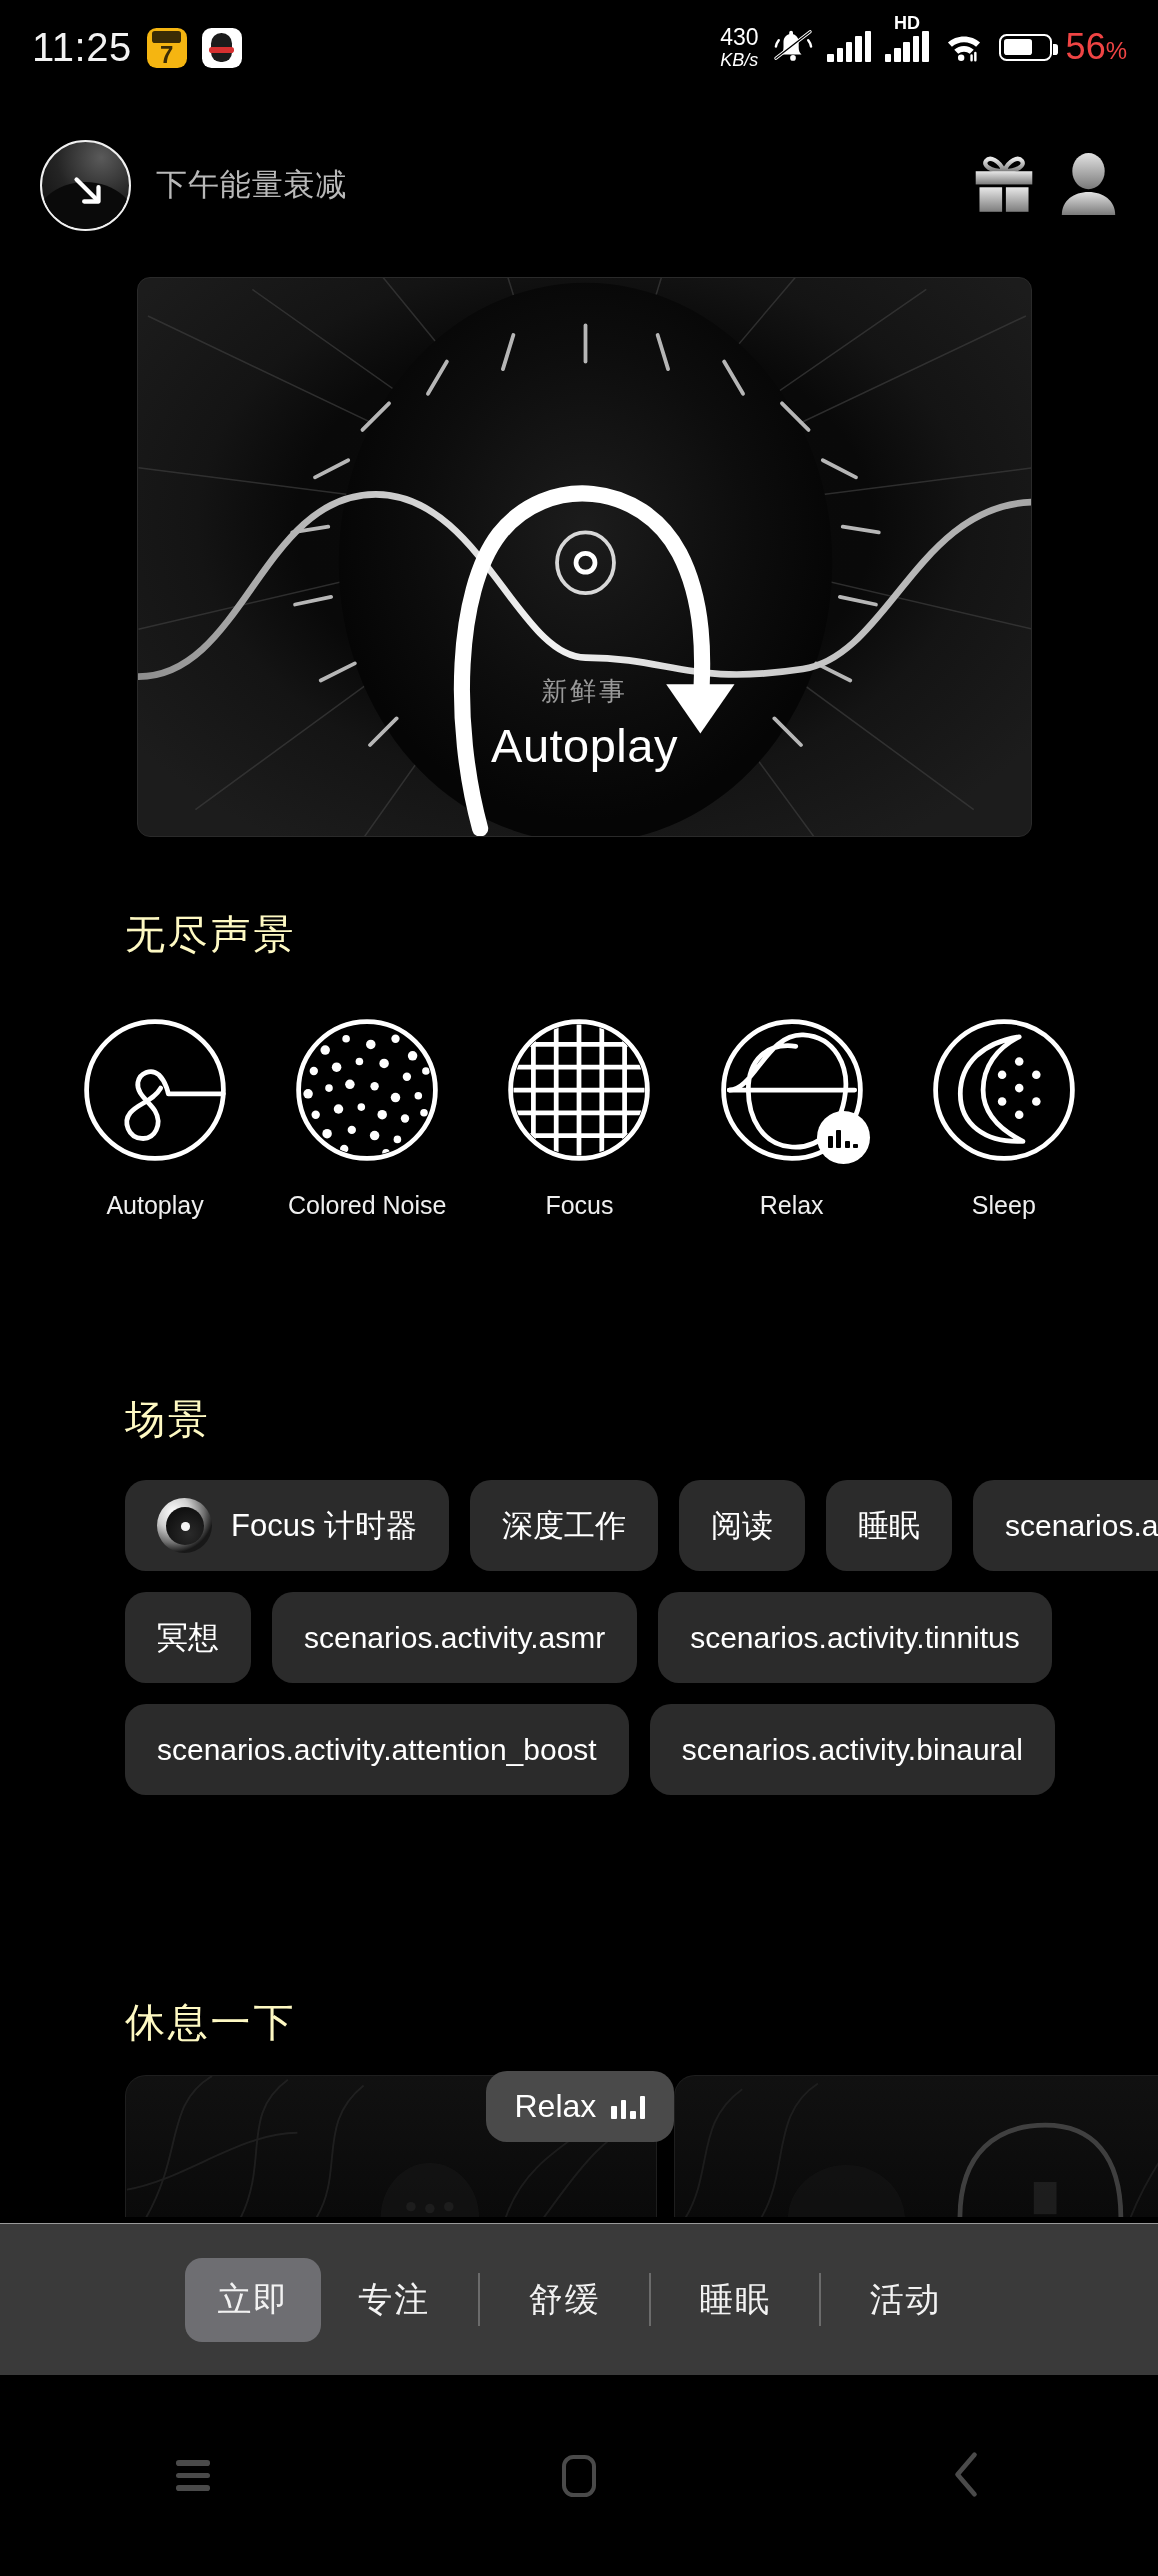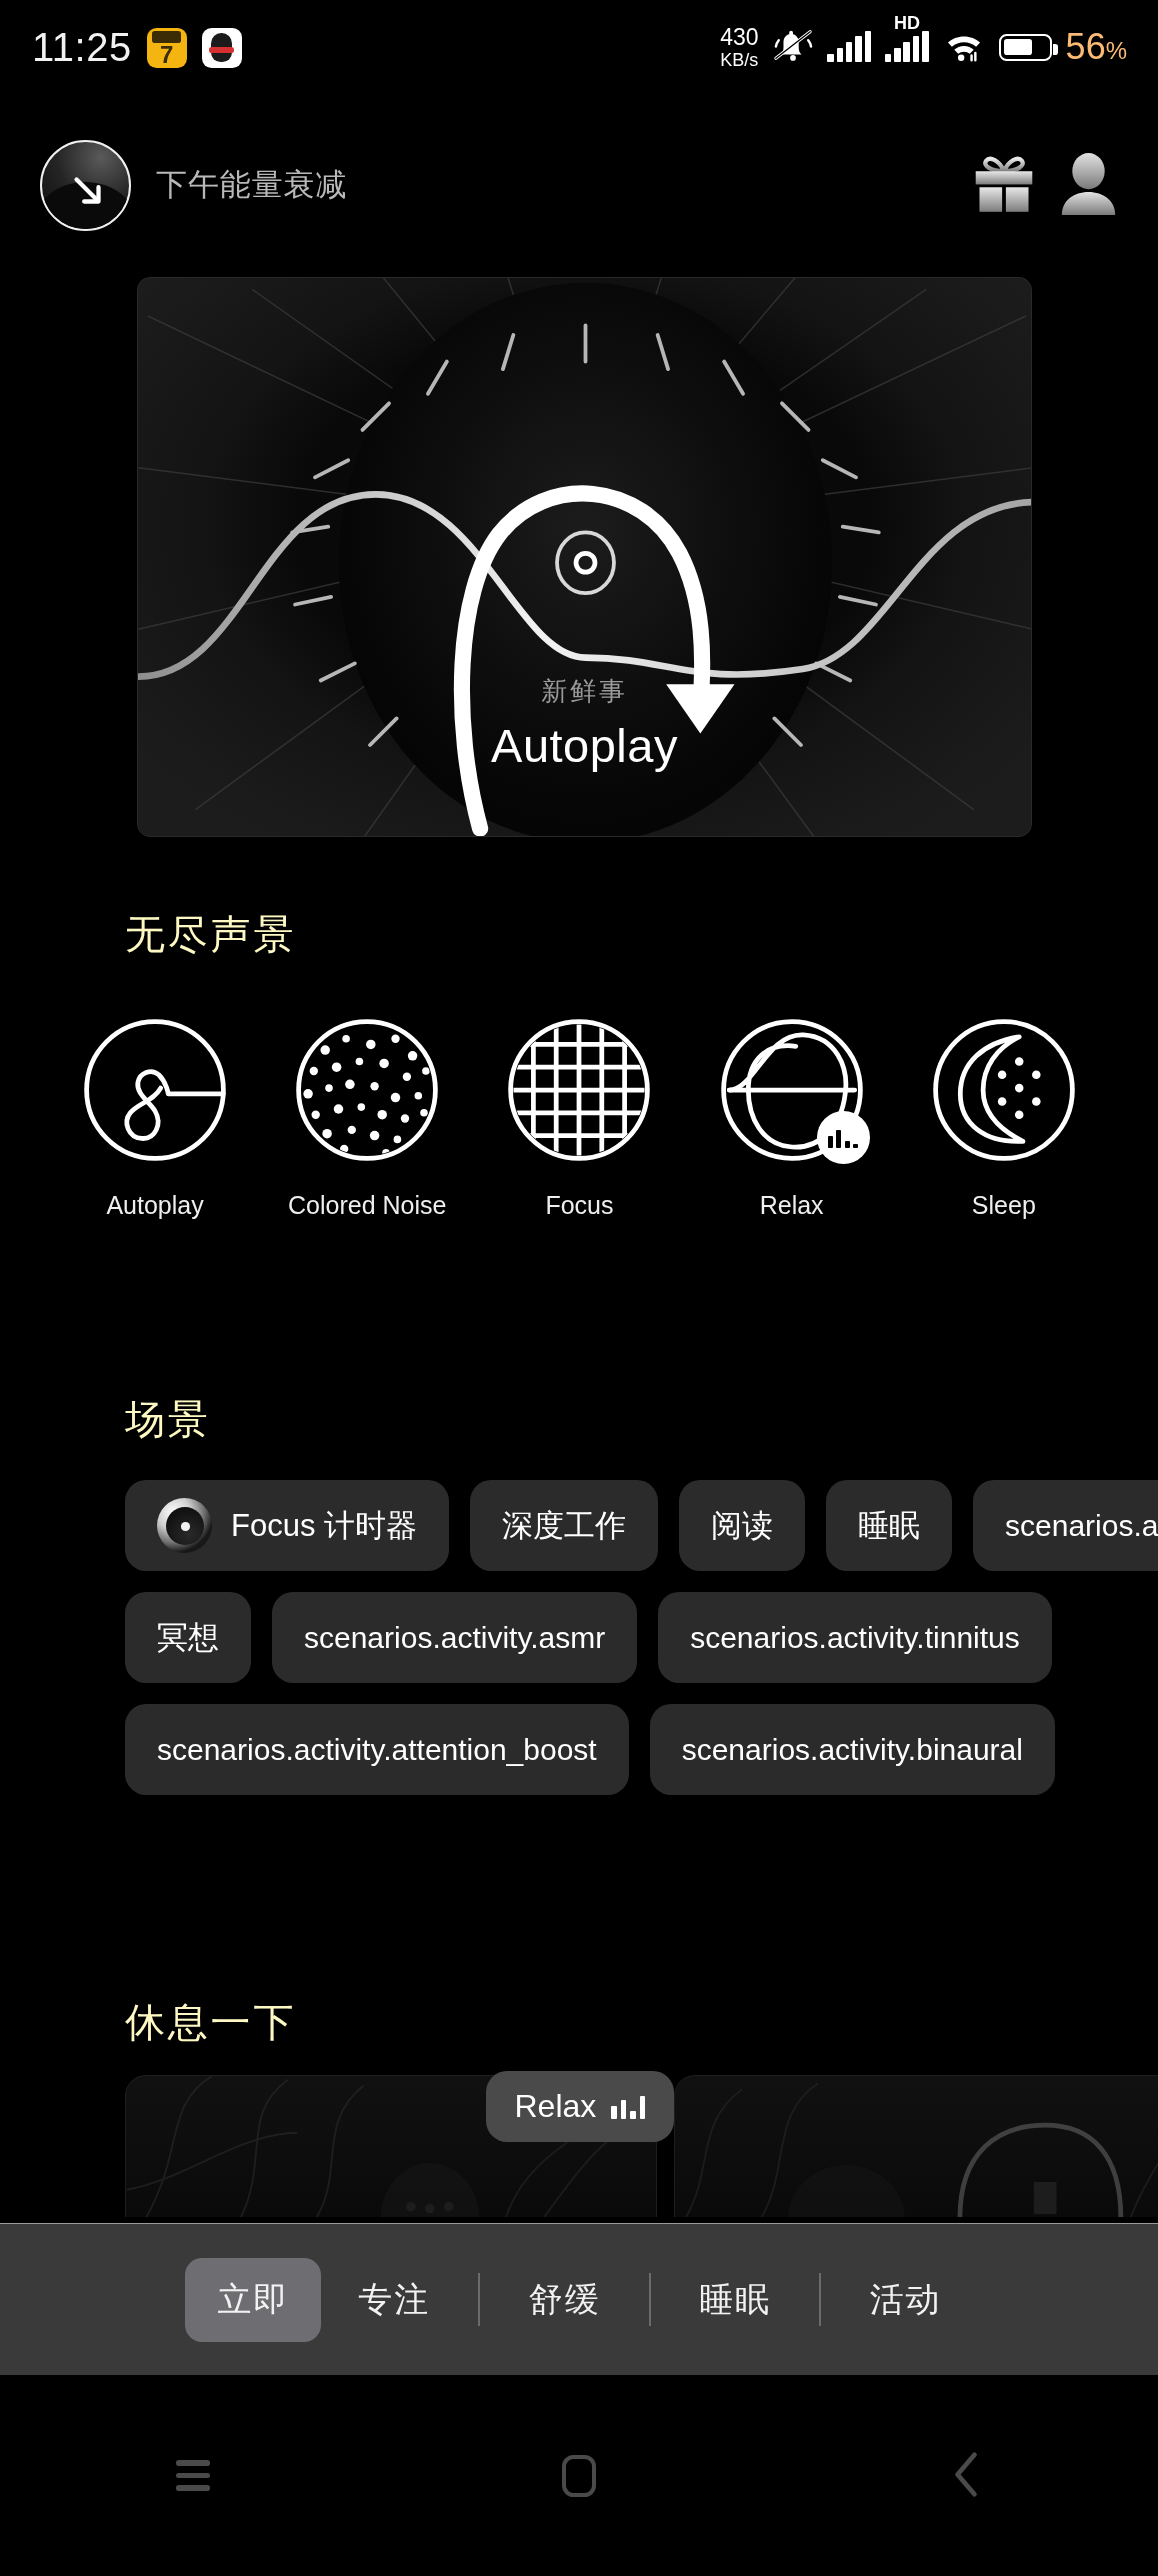--- a/index.html
+++ b/index.html
@@ -40,36 +40,36 @@
   }
   .sb-appicon.qqpenguin { background: #fff; display:flex; align-items:center; justify-content:center; }
   .sb-penguin { width: 21px; height: 28.5px; background: #1b1b1b; border-radius: 10.4px 10.4px 9.5px 9.5px; position: relative; }
   .sb-penguin::before {
     content:""; position:absolute; left:-1.9px; right:-1.9px; top:13.3px; height:6.6px; background:#d63030;
     border-radius: 2.8px;
   }
   .sb-right { margin-left: auto; display: flex; align-items: center; gap: 13.3px; }
   .sb-net { display: flex; flex-direction: column; align-items: center; line-height: 1; color: #fff; }
   .sb-net .n1 { font-size: 23px; }
-  .sb-net .n2 { font-size: 18px; margin-top: 2.8px; }
+  .sb-net .n2 { font-size: 18px; margin-top: 2.8px; font-style: italic; }
   .ic { display: inline-block; }
   .sb-bars { display: flex; align-items: flex-end; gap: 2.8px; height: 30px; }
   .sb-bars i { display:block; width: 6.6px; background: #fff; border-radius: 0.9px; }
   .sb-bars i:nth-child(1){height:8.5px;} .sb-bars i:nth-child(2){height:14.2px;}
   .sb-bars i:nth-child(3){height:20px;} .sb-bars i:nth-child(4){height:26px;}
   .sb-bars i:nth-child(5){height:31px;}
   .sb-hdwrap { position: relative; display:flex; align-items:flex-end; }
   .sb-hd { position:absolute; top:-19px; left:9.5px; font-size:18px; font-weight:bold; color:#fff; }
   .sb-batt {
     width: 53px; height: 27.5px; border: 2.8px solid #fff; border-radius: 7.6px;
     position: relative; display:flex; align-items:center;
   }
   .sb-batt::after { content:""; position:absolute; right:-7.6px; top:8.5px; width:4.7px; height:10.4px; background:#fff; border-radius:0 2.8px 2.8px 0; }
   .sb-batt i { display:block; height: 16px; width: 56%; background:#fff; border-radius:2.8px; margin-left:2.8px; }
-  .sb-pct { font-size: 36px; color:#fdba74; }
+  .sb-pct { font-size: 36px; color:#ef4444; }
   .sb-pct small { font-size: 24px; }
 
   
   .appheader {
     position: absolute; top: 133px; left: 0; width: 1159px; height: 104px;
     display: flex; align-items: center; padding: 0 40px;
   }
   .energy-dial {
     width: 91px; height: 91px; border-radius: 50%;
     border: 2.8px solid #f0f0f0;

